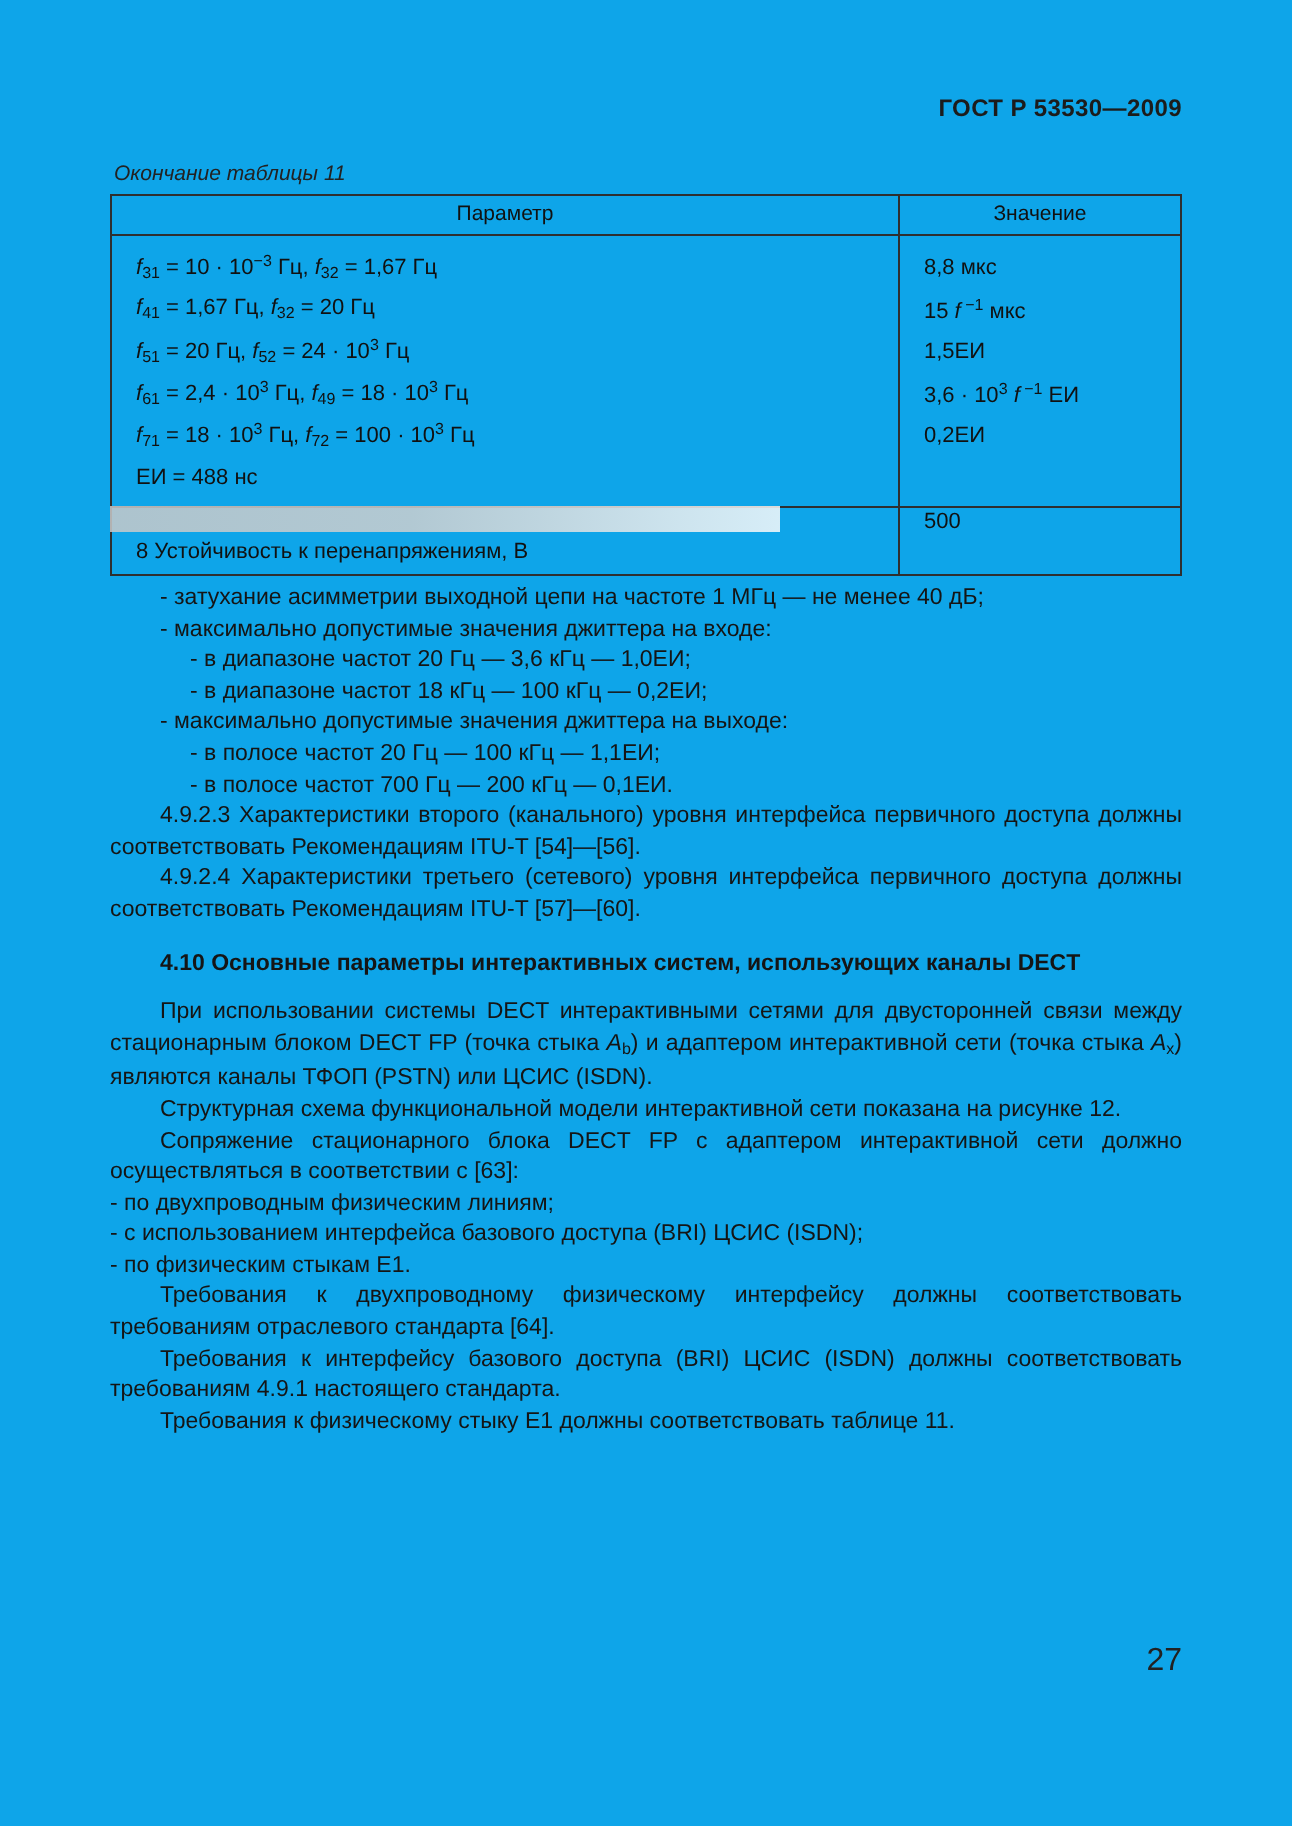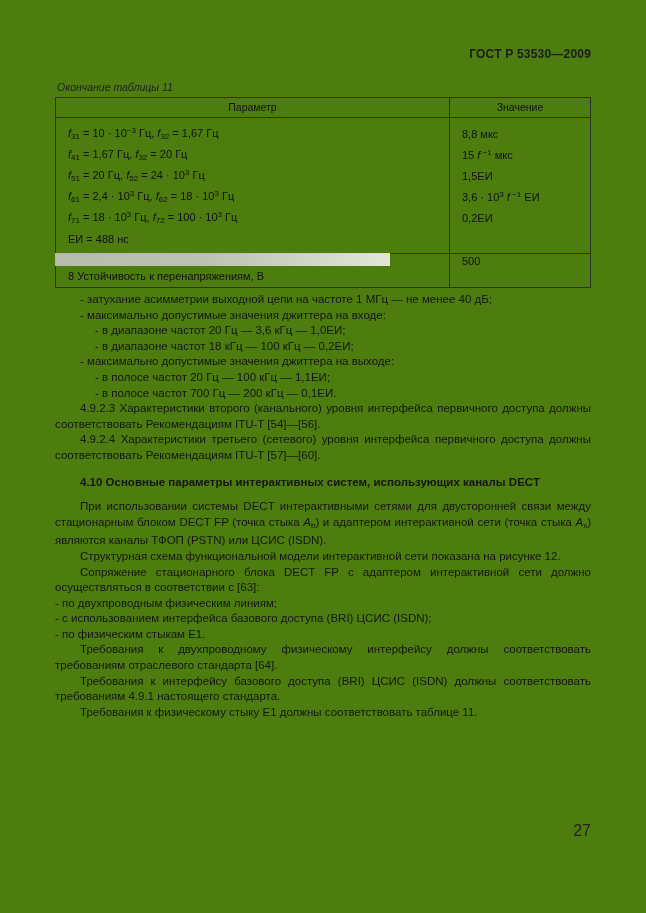--- a/index.html
+++ b/index.html
@@ -1,17 +1,17 @@
 <!DOCTYPE html>
 <html><head>
 <meta charset="utf-8">
 <style>
   html,body{margin:0;padding:0;background:#888;}
   .page{
-    position:relative;width:646px;height:913px;background:#4d7c0f;
+    position:relative;width:646px;height:913px;background:#0ea5e9;
     font-family:"Liberation Sans","DejaVu Sans",sans-serif;color:#1c1c1c;
     overflow:hidden;margin:0 auto;
   }
   .doc-code{
     position:absolute;top:47px;right:55px;
     font-weight:bold;font-size:12px;letter-spacing:.2px;
   }
   .table-caption{
     position:absolute;top:81px;left:57px;
     font-style:italic;font-size:10.5px;color:#222;
@@ -81,21 +81,21 @@
         </tr>
         <tr>
           <td class="c-param"><i>f</i><sub>41</sub> = 1,67 Гц, <i>f</i><sub>32</sub> = 20 Гц</td>
           <td class="c-value">15 <i>f</i><sup> −1</sup>  мкс</td>
         </tr>
         <tr>
           <td class="c-param"><i>f</i><sub>51</sub> = 20 Гц, <i>f</i><sub>52</sub> = 24 · 10<sup>3</sup> Гц</td>
           <td class="c-value">1,5ЕИ</td>
         </tr>
         <tr>
-          <td class="c-param"><i>f</i><sub>61</sub> = 2,4 · 10<sup>3</sup> Гц, <i>f</i><sub>62</sub> = 18 · 10<sup>3</sup> Гц</td>
+          <td class="c-param"><i>f</i><sub>61</sub> = 2,4 · 10<sup>3</sup> Гц, <i>f</i><sub>49</sub> = 18 · 10<sup>3</sup> Гц</td>
           <td class="c-value">3,6 · 10<sup>3</sup> <i>f</i><sup> −1</sup> ЕИ</td>
         </tr>
         <tr>
           <td class="c-param"><i>f</i><sub>71</sub> = 18 · 10<sup>3</sup> Гц, <i>f</i><sub>72</sub> = 100 · 10<sup>3</sup> Гц</td>
           <td class="c-value">0,2ЕИ</td>
         </tr>
         <tr>
           <td class="c-param" style="padding-bottom:6px">ЕИ = 488 нс</td>
           <td class="c-value"></td>
         </tr>

